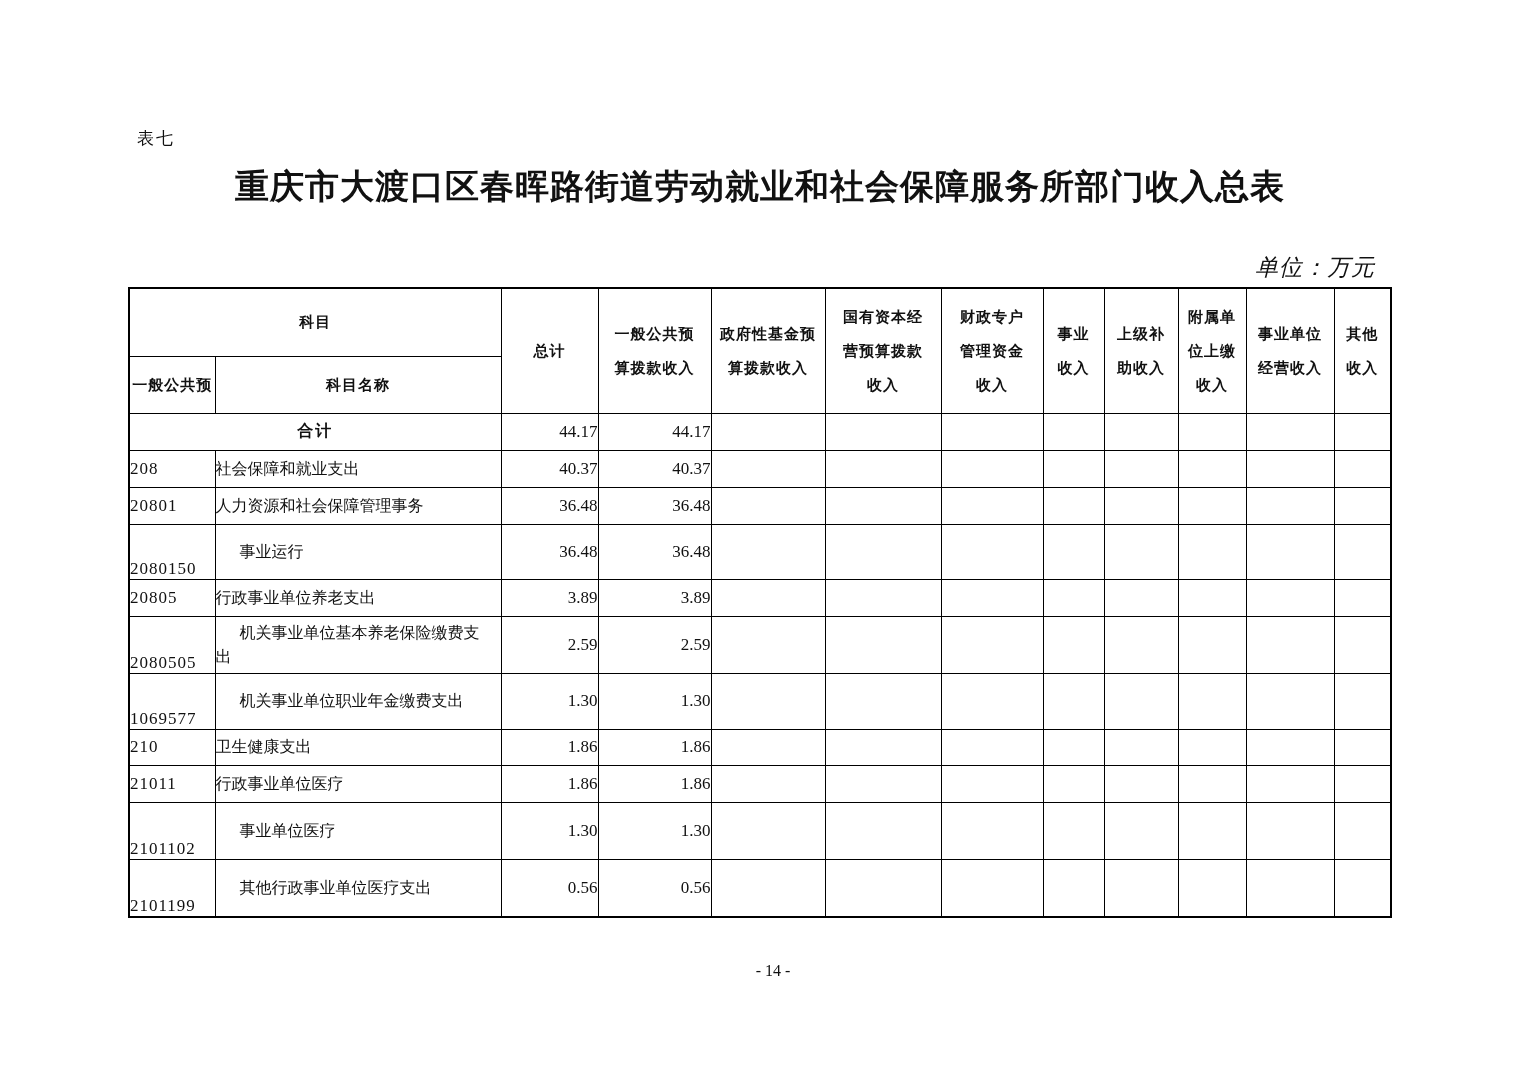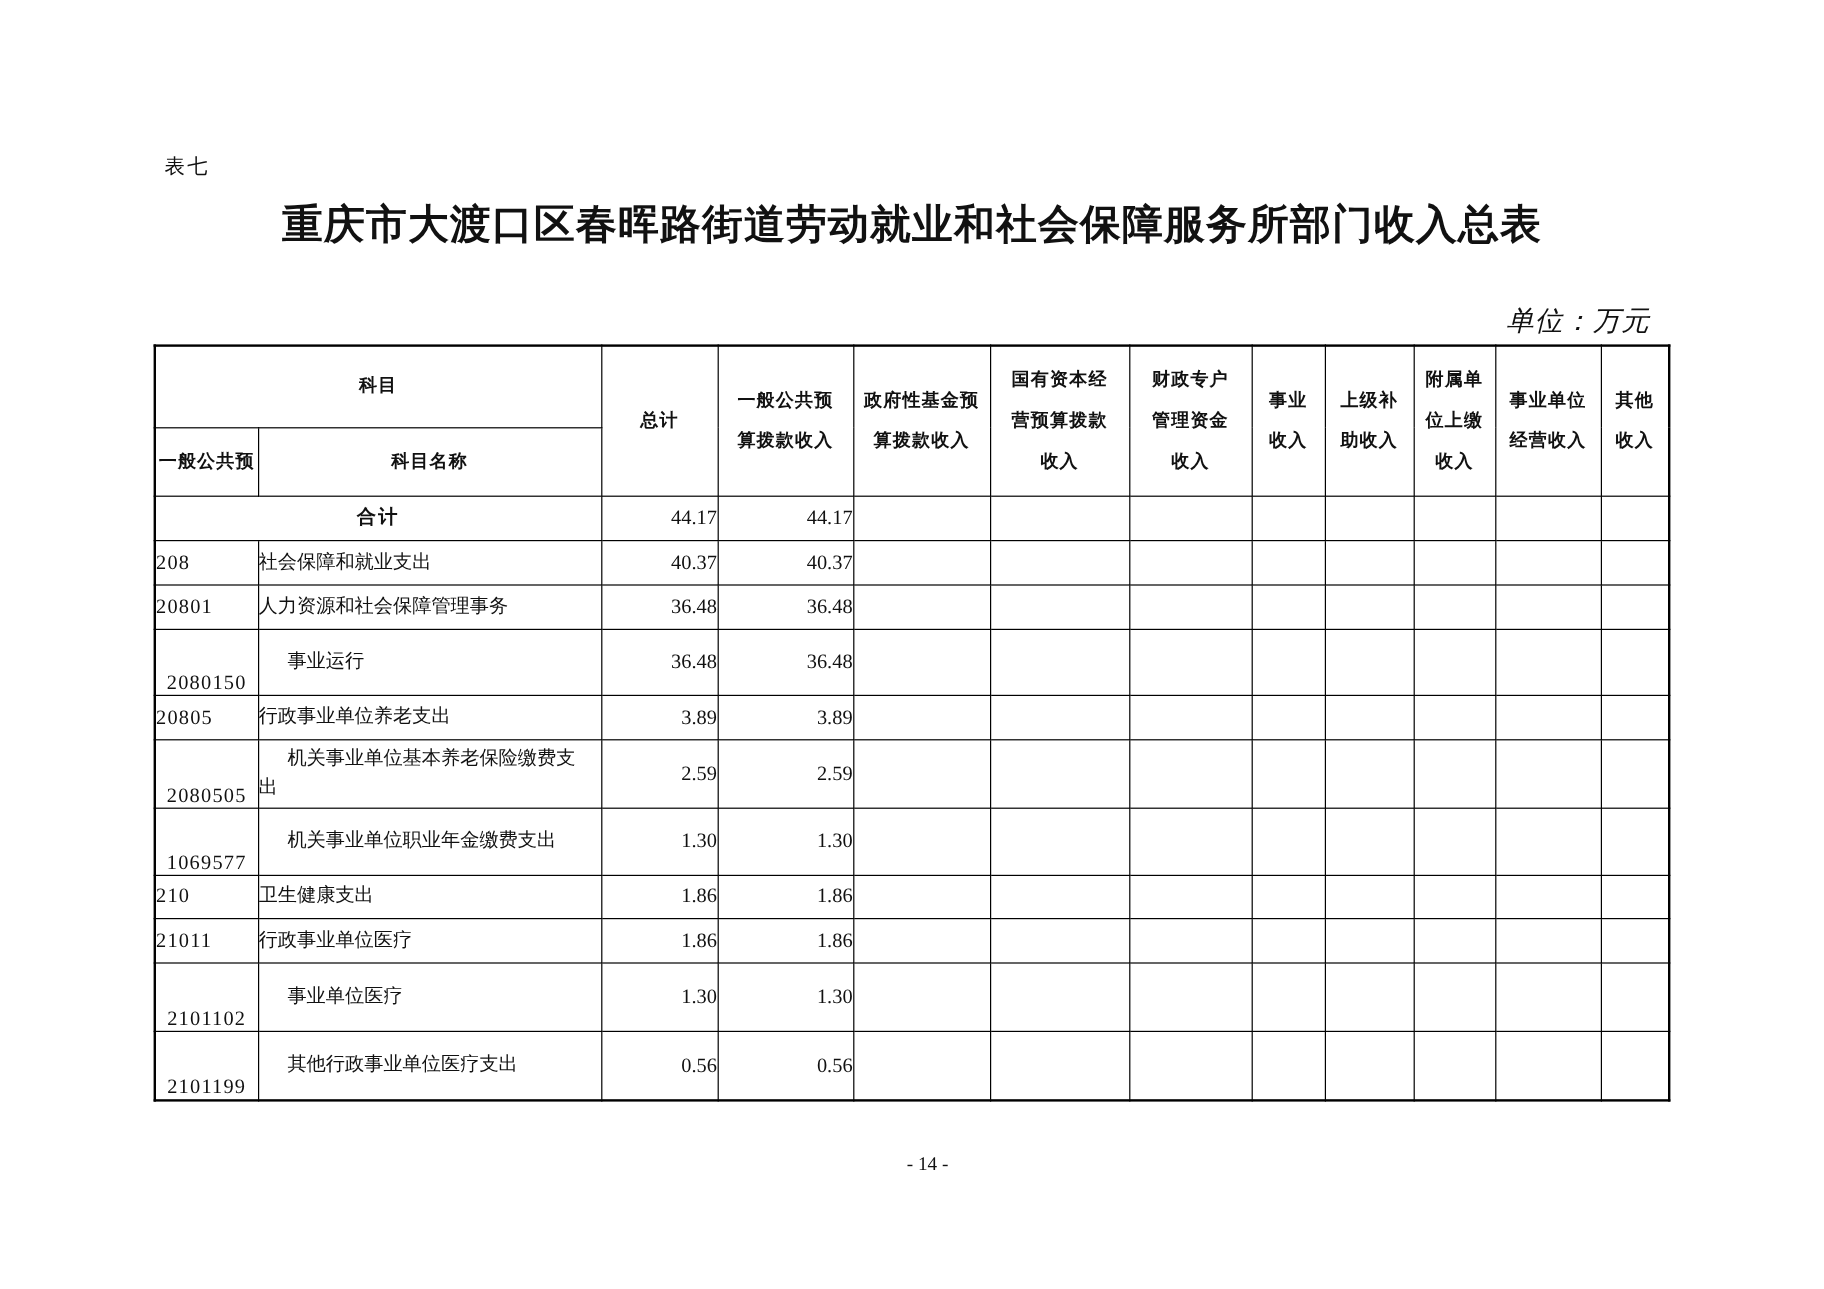--- a/index.html
+++ b/index.html
@@ -35,21 +35,21 @@
     white-space:pre-line; line-height:34px;
   }
   .code {
     font-size:17px; letter-spacing:1px; vertical-align:middle;
     font-family:"Liberation Serif","DejaVu Serif",serif;
     margin-left:38px;
   }
   .lv1 { padding-left:12px; }
   .lv2 { padding-left:22px; }
   .lv3 { padding-left:13px; }
-  .bot { vertical-align:bottom; padding-bottom:9px;text-align:center; }
+  .bot { vertical-align:bottom; padding-bottom:9px; }
   .name {
     font-size:16px; vertical-align:middle;
     white-space:pre-line; line-height:24px;
   }
   .n1 { padding-left:10px; }
   .n2 { padding-left:20px; }
   .n3 { padding-left:4px; text-indent:24px; }
   .num {
     font-size:17px; text-align:right; padding-right:12px;
     vertical-align:middle;

